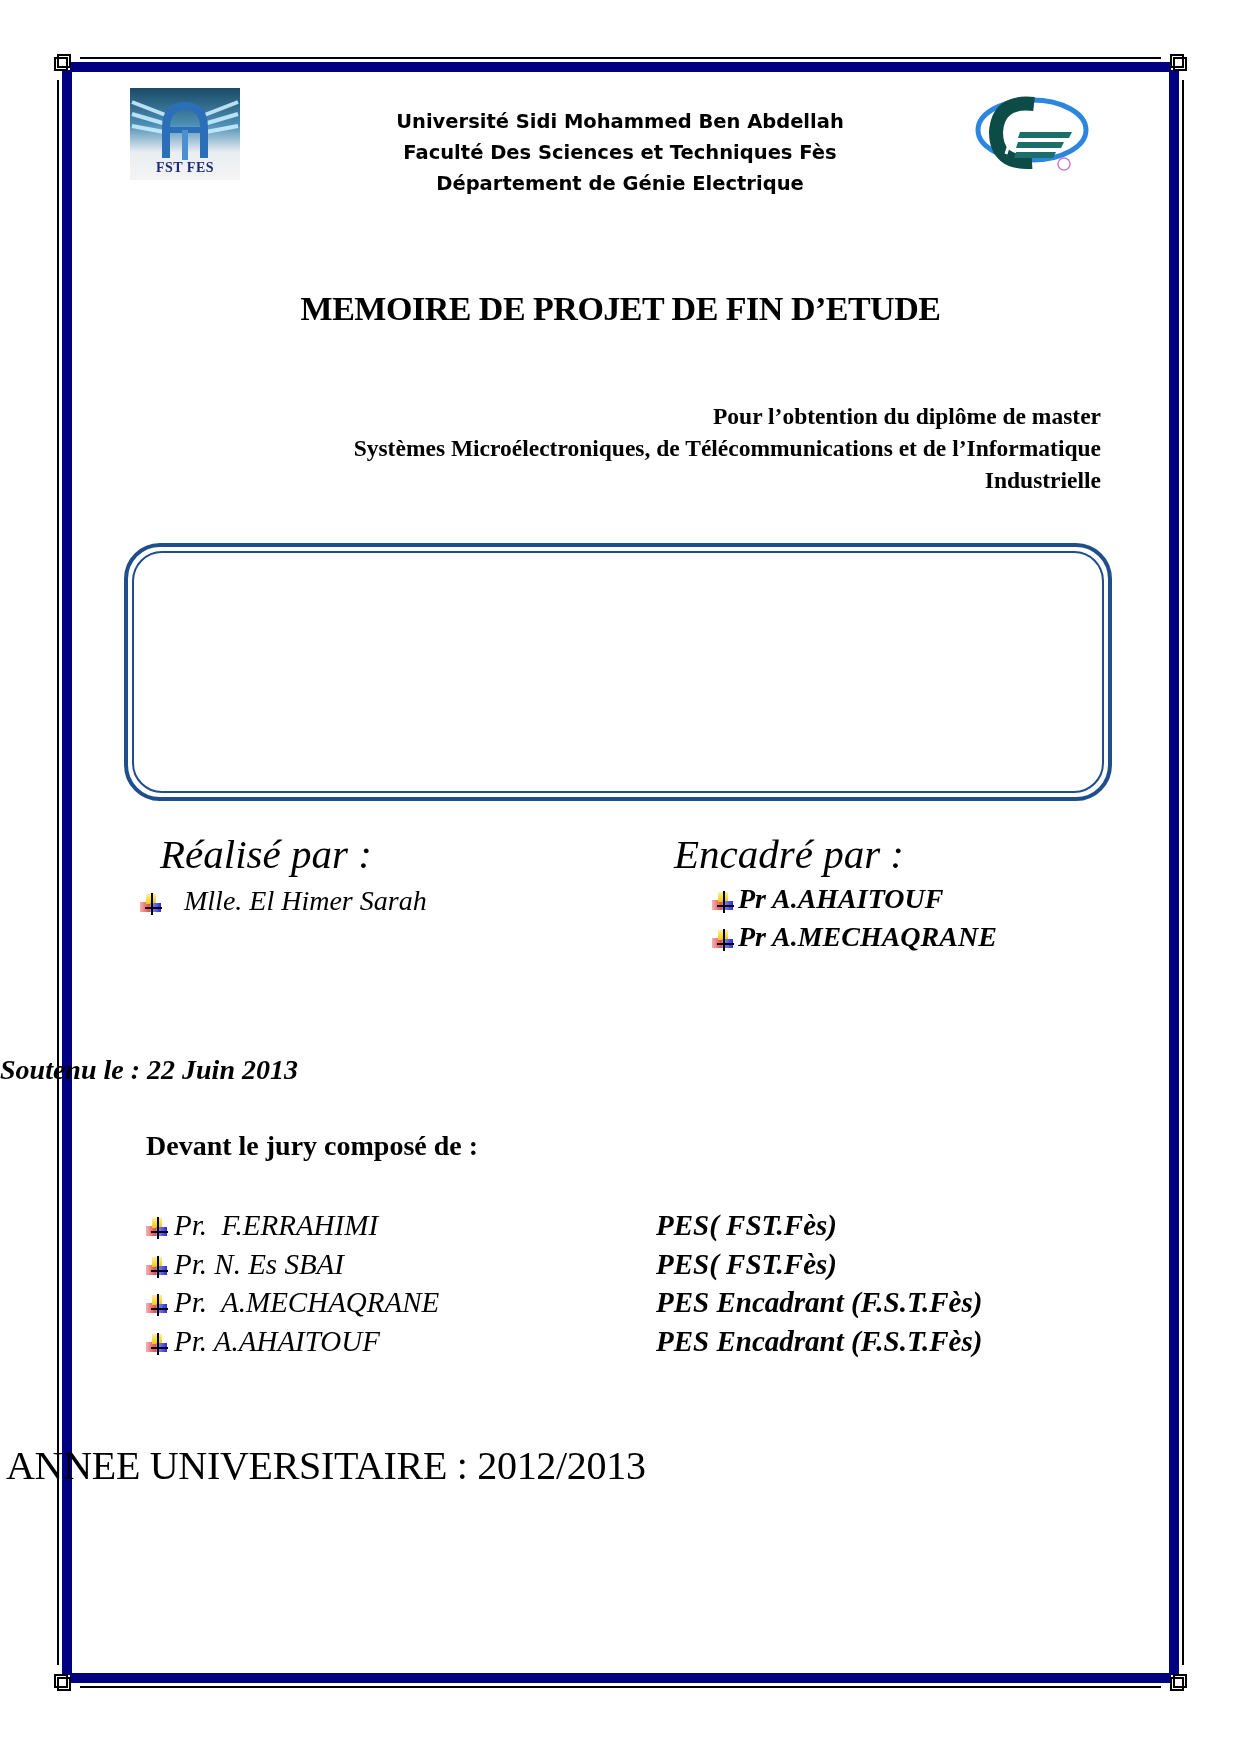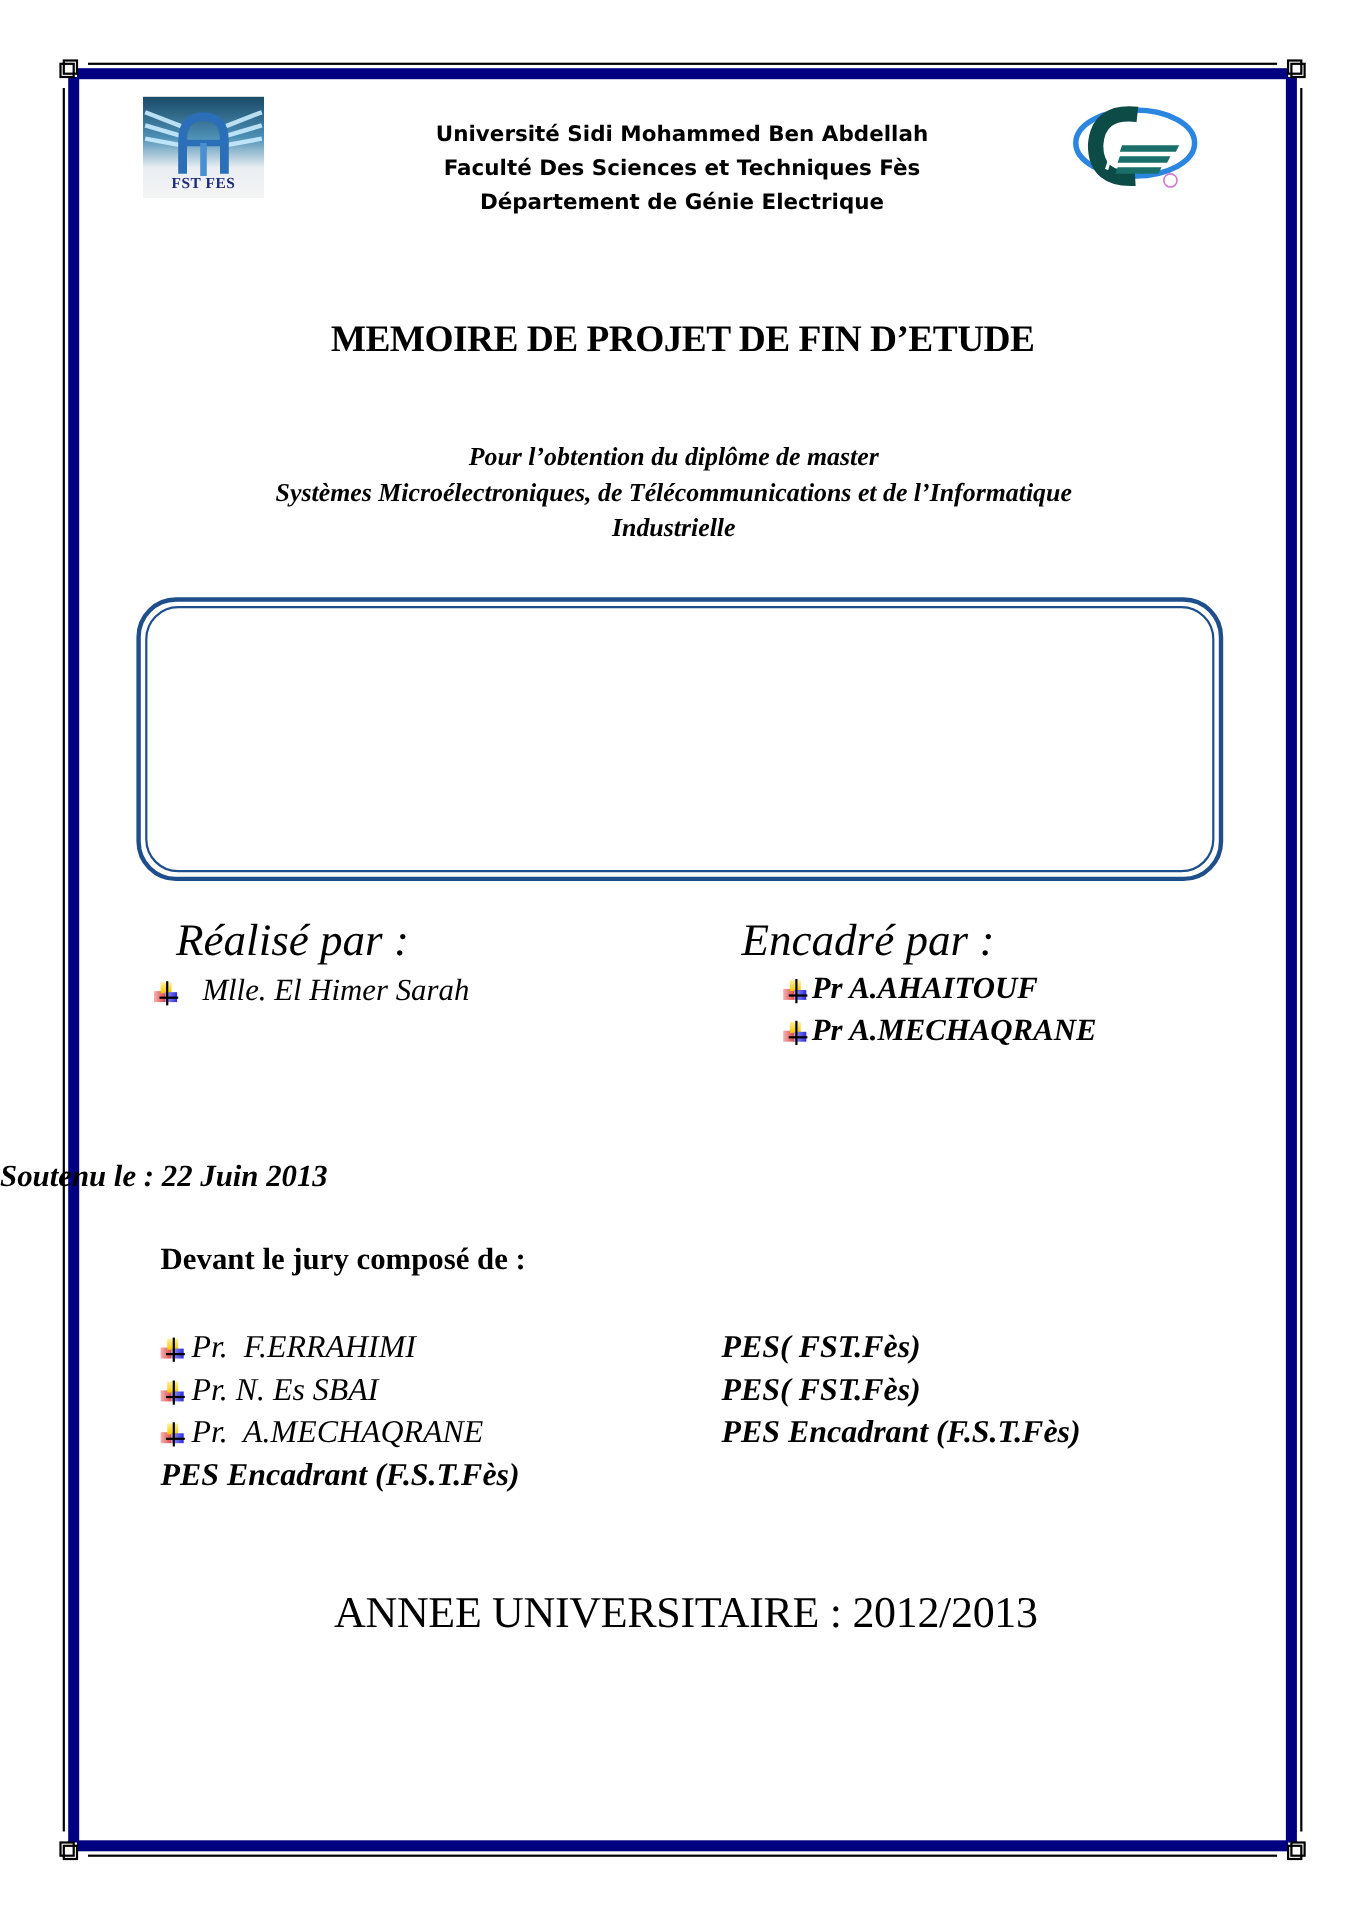--- a/index.html
+++ b/index.html
@@ -28,21 +28,21 @@
   .logo-fst { position:absolute; left:130px; top:88px; width:110px; height:92px; background:linear-gradient(#1a4a66, #4d8fb5 40%, #e9eef2 70%, #f4f4f4); }
   .logo-fst svg { position:absolute; left:0; top:0; }
   .logo-fst .fst-text { position:absolute; left:0; right:0; bottom:4px; text-align:center; font-family:"Liberation Serif", serif; font-weight:bold; font-size:14px; color:#1e2a7a; letter-spacing:0.5px; }
   .logo-ge { position:absolute; left:972px; top:88px; width:120px; height:90px; }
 
   
   .institution { position:absolute; left:360px; top:106px; width:520px; text-align:center; font-family:"DejaVu Sans", sans-serif; font-weight:bold; font-size:19.5px; line-height:31px; }
 
   .memoire-title { position:absolute; left:0; right:0; top:290px; text-align:center; font-family:"Liberation Serif", serif; font-weight:bold; font-size:34px; letter-spacing:-0.5px; }
 
-  .degree { position:absolute; left:124px; right:140px; top:400px; text-align:center; font-family:"Liberation Serif", serif; font-weight:bold; font-size:23.5px; line-height:32px;font-style:italic; }
+  .degree { position:absolute; left:124px; right:140px; top:400px; text-align:right; font-family:"Liberation Serif", serif; font-weight:bold; font-size:23.5px; line-height:32px; }
 
   
   .title-box { position:absolute; left:124px; top:543px; width:988px; height:258px; border:4px solid #1f4e8c; border-radius:36px; box-sizing:border-box; }
   .title-box-inner { position:absolute; left:4px; top:4px; right:4px; bottom:4px; border:2px solid #1f4e8c; border-radius:30px; }
   .title-text { position:absolute; left:0; right:0; top:40px; text-align:center; font-family:"DejaVu Sans", sans-serif; font-weight:bold; font-size:42px; line-height:51px; color:#dff0fb;
      -webkit-text-stroke:2px #1565b0; text-shadow:0 2px 0 #0b3f7a, 0 6px 6px rgba(120,120,120,0.45); letter-spacing:0.5px; }
   .title-line { display:block; }
 
   
   .script-heading { position:absolute; font-family:"Liberation Serif", serif; font-style:italic; font-size:41px; }
@@ -62,21 +62,21 @@
 
   .soutenu { position:absolute; left:0; right:0; top:1054px; font-family:"Liberation Serif", serif; font-style:italic; font-weight:bold; font-size:28px; }
   .jury-heading { position:absolute; left:146px; top:1130px; font-family:"Liberation Serif", serif; font-weight:bold; font-size:28px; }
 
   .jury-list { position:absolute; left:146px; top:1206px; width:960px; font-family:"Liberation Serif", serif; font-size:29px; line-height:38.5px; }
   .jury-row { display:flex; }
   .jury-name { width:510px; font-style:italic; white-space:pre; }
   .jury-name .bullet { margin-right:6px; }
   .jury-role { font-style:italic; font-weight:bold; white-space:pre; }
 
-  .annee { position:absolute; left:0; right:0; top:1442px; text-align:center; font-family:"Liberation Serif", serif; font-size:40px; letter-spacing:-0.3px; padding-left:6px; }
+  .annee { position:absolute; left:0; right:0; top:1442px; font-family:"Liberation Serif", serif; font-size:40px; letter-spacing:-0.3px; padding-left:6px; }
 </style>
 </head>
 <body>
 
 <div class="frame-outer">
   <div class="line top"></div>
   <div class="line bottom"></div>
   <div class="line left"></div>
   <div class="line right"></div>
   <div class="bar top"></div>
@@ -173,17 +173,18 @@
   </div>
   <div class="jury-row">
     <div class="jury-name"><span class="bullet"><span class="b-red"></span><span class="b-yel"></span><span class="b-blu"></span><span class="b-v"></span><span class="b-h"></span></span><span>Pr. N. Es SBAI</span></div>
     <div class="jury-role">PES( FST.Fès)</div>
   </div>
   <div class="jury-row">
     <div class="jury-name"><span class="bullet"><span class="b-red"></span><span class="b-yel"></span><span class="b-blu"></span><span class="b-v"></span><span class="b-h"></span></span><span>Pr.  A.MECHAQRANE</span></div>
     <div class="jury-role">PES Encadrant (F.S.T.Fès)</div>
   </div>
   <div class="jury-row">
+    <div class="jury-name"><span class="bullet"><span class="b-red"></span><span class="b-yel"></span><span class="b-blu"></span><span class="b-v"></span><span class="b-h"></span></span><span>Pr. A.AHAITOUF</span></div>
     <div class="jury-role">PES Encadrant (F.S.T.Fès)</div>
   </div>
 </div>
 
 <div class="annee">ANNEE UNIVERSITAIRE : 2012/2013</div>
 
 </body></html>

